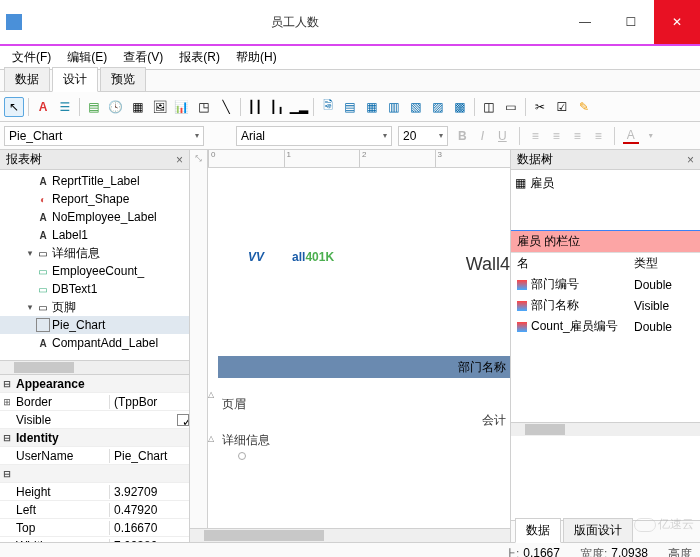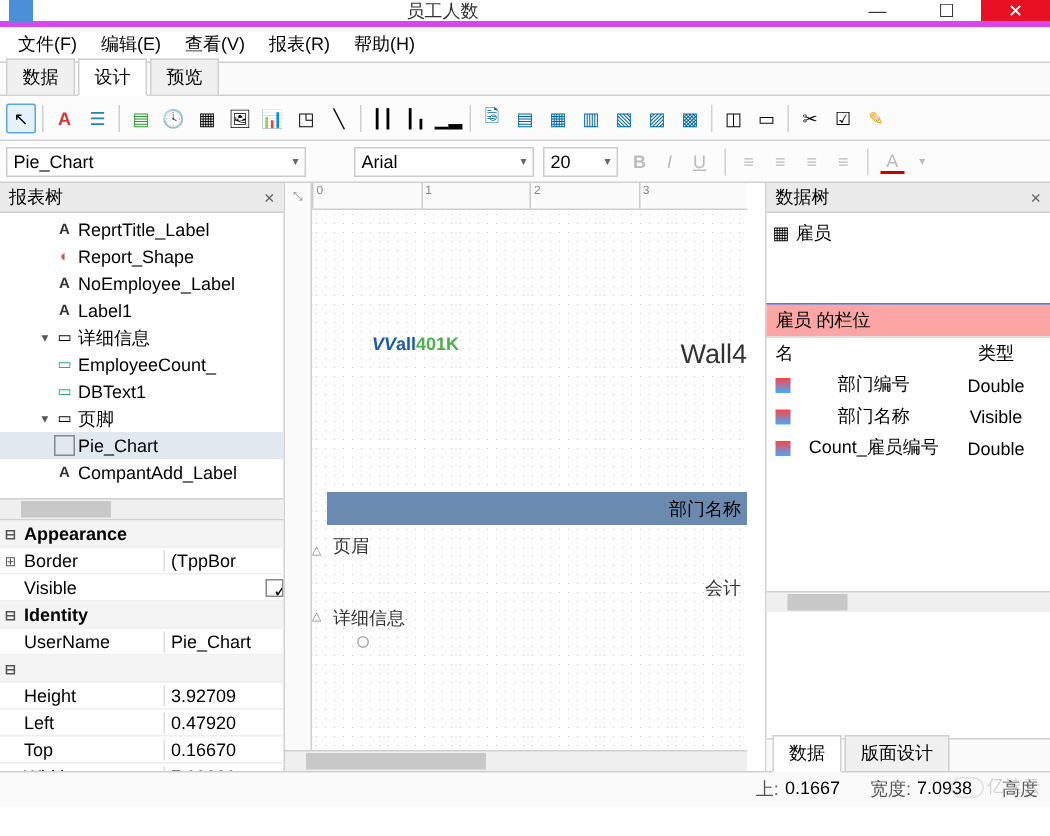--- a/index.html
+++ b/index.html
@@ -1,36 +1,36 @@
 <!DOCTYPE html>
 <html><head>
 <meta charset="utf-8">
 <style>
 * { box-sizing: border-box; margin: 0; padding: 0; font-family: "Microsoft YaHei", Arial, sans-serif; font-size: 12px; }
 body { background: #fff; width: 700px; height: 557px; overflow: hidden; position: relative; }
-.titlebar { height: 18px; background: #fff; border-bottom: 4px solid #d946ef; display: flex; align-items: center; position: relative; }
+.titlebar { height: 46px; background: #fff; border-bottom: 2px solid #d946ef; display: flex; align-items: center; position: relative; }
 .titlebar-icon { width: 16px; height: 16px; margin: 0 6px; background: #4a90d9; }
 .titlebar-title { flex: 1; text-align: center; color: #333; }
 .winbtns { display: flex; height: 100%; }
 .winbtn { width: 46px; display: flex; align-items: center; justify-content: center; color: #333; }
 .winbtn.close { background: #e81123; color: #fff; }
 .menubar { height: 24px; display: flex; align-items: center; padding: 0 4px; border-bottom: 1px solid #d0d0d0; }
 .menuitem { padding: 2px 8px; }
 .tabstrip { height: 22px; display: flex; align-items: flex-end; border-bottom: 1px solid #d0d0d0; background: #fafafa; padding-left: 4px; }
 .tab { padding: 3px 10px; border: 1px solid #d0d0d0; border-bottom: none; background: #f0f0f0; margin-right: 2px; }
 .tab.active { background: #fff; border-bottom: 1px solid #fff; margin-bottom: -1px; }
 .toolbar { height: 30px; border-bottom: 1px solid #d0d0d0; display: flex; align-items: center; gap: 2px; padding: 0 4px; background: #fcfcfc; }
 .tbtn { width: 20px; height: 20px; display: flex; align-items: center; justify-content: center; border-radius: 2px; }
 .tbtn.sel { border: 1px solid #5aa7e0; background: #e6f2fb; }
 .tsep { width: 1px; height: 18px; background: #d0d0d0; margin: 0 2px; }
 .formatbar { height: 28px; border-bottom: 1px solid #d0d0d0; display: flex; align-items: center; gap: 6px; padding: 0 4px; background: #fcfcfc; }
 .combo { height: 20px; border: 1px solid #ccc; background: #fff; padding: 0 4px; display: flex; align-items: center; }
 .combo .arrow { margin-left: auto; color: #666; font-size: 8px; }
 .objectcombo { width: 200px; }
-.fontcombo { width: 120px; }
+.fontcombo { width: 156px; }
 .sizecombo { width: 50px; }
 .fmt-dis { color: #bbb; padding: 0 4px; }
 .main { display: flex; height: 392px; }
 .leftpane { width: 190px; border-right: 1px solid #d0d0d0; display: flex; flex-direction: column; }
 .panehdr { background: #eaeaea; height: 20px; display: flex; align-items: center; padding: 0 6px; border-bottom: 1px solid #d0d0d0; }
 .panehdr .x { margin-left: auto; color: #666; }
 .tree { flex: 0 0 190px; overflow: hidden; padding: 2px 0; }
 .treerow { display: flex; align-items: center; height: 18px; padding-left: 4px; white-space: nowrap; }
 .treerow .tw { width: 12px; text-align: center; color: #555; font-size: 9px; }
 .treerow .ic { width: 14px; height: 14px; margin-right: 2px; display: flex; align-items: center; justify-content: center; font-size: 10px; }
@@ -48,34 +48,34 @@
 .proprow .pname { flex: 1; padding-left: 2px; }
 .proprow .pval { width: 80px; border-left: 1px solid #ddd; padding-left: 4px; overflow: hidden; }
 .canvas { flex: 1; display: flex; flex-direction: column; background: #fff; position: relative; }
 .ruler-h { height: 18px; background: #fafafa; border-bottom: 1px solid #d0d0d0; display: flex; }
 .ruler-v { width: 18px; background: #fafafa; border-right: 1px solid #d0d0d0; }
 .ruler-corner { width: 18px; height: 18px; border-right: 1px solid #d0d0d0; background: #fafafa; display:flex; align-items:center; justify-content:center; font-size:8px; color:#888; }
 .canvasrow { flex: 1; display: flex; overflow: hidden; }
 .design { flex: 1; background-image: radial-gradient(circle, #c8c8c8 0.5px, transparent 0.5px); background-size: 6px 6px; position: relative; padding: 4px 6px; overflow:hidden; }
 .logo { position: absolute; top: 60px; left: 40px; font-size: 36px; font-weight: bold; }
 .logo .v { color: #1a5ca8; }
-.logo .all { color: #1a5ca8; }
+.logo .all { color: #1a5ca8; margin-left: 28px; }
 .logo .k4 { color: #4caf50; }
 .logo-sub { position: absolute; top: 86px; right: 0; font-size: 18px; color: #333; }
 .bluebar { position: absolute; top: 188px; left: 10px; right: 0; height: 22px; background: #6a8ab0; color: #000; display: flex; align-items: center; justify-content: flex-end; padding-right: 4px; font-size: 13px; }
 .bandlabel { position: absolute; left: 14px; color: #333; font-size: 12px; }
 .bandarrow { position: absolute; left: 0px; color: #888; font-size: 8px; }
 .circle { position:absolute; width:8px; height:8px; border:1px solid #aaa; border-radius:50%; background:#fff; }
-.rightpane { width: 190px; border-left: 1px solid #d0d0d0; display: flex; flex-direction: column; margin-left: 12px; }
+.rightpane { width: 190px; border-left: 1px solid #d0d0d0; display: flex; flex-direction: column; }
 .dtree { padding: 4px; flex:0 0 60px; }
 .dtree-row { display:flex; align-items:center; gap:4px; height:18px; }
 .sectionhdr { background: #fca5a5; padding: 2px 6px; border-top:1px solid #3b82f6; border-bottom:1px solid #ddd; }
 .cols { display:flex; padding:2px 6px; font-weight: normal; }
-.cols .c1 { flex:1; } .cols .c2 { width:60px;text-align:center; }
-.fieldrow { display:flex; padding:2px 6px; align-items:center;text-align:center; }
+.cols .c1 { flex:1; } .cols .c2 { width:60px; }
+.fieldrow { display:flex; padding:2px 6px; align-items:center; }
 .fieldrow .bar { width:10px; height:10px; background: linear-gradient(#f44,#4af); margin-right:4px; }
 .fieldrow .c1 { flex:1; } .fieldrow .c2 { width:60px; }
 .bottomtabs { margin-top:auto; height:22px; display:flex; align-items:flex-end; border-top:1px solid #d0d0d0; padding-left:4px; background:#fafafa; }
 .statusbar { height: 24px; border-top: 1px solid #d0d0d0; display: flex; align-items: center; padding: 0 8px; background: #fafafa; gap: 20px; }
 .statusbar .grp { display:flex; gap:4px; }
 .statusbar .grp .lbl { color:#555; }
 .watermark { position:absolute; right:6px; bottom:24px; opacity:0.4; font-size:16px; color:#999; pointer-events:none; display:flex; align-items:center; gap:2px; }
 .watermark .cloud { width:22px; height:14px; border:1px solid #bbb; border-radius:8px; }
 .ruler-tick { position:relative; flex:1; border-left:1px solid #ccc; font-size:8px; color:#888; padding-left:2px; }
 </style>
@@ -284,21 +284,21 @@
       <div class="ruler-v"></div>
       <div class="design">
         <div class="logo">
           <span class="v" style="font-style:italic">V</span><span class="v" style="font-style:italic">V</span><span class="all">all</span><span class="k4">401K</span>
         </div>
         <div class="logo-sub">Wall4</div>
         <div class="bluebar">
             <span>部门名称</span>
           </div>
         <div class="bandarrow" style="top:222px">△</div>
-        <div class="bandlabel" style="top:216px">页眉</div>
+        <div class="bandlabel" style="top:228px">页眉</div>
         <div class="bandlabel" style="top:244px;right:4px;left:auto">会计</div>
         <div class="bandarrow" style="top:266px">△</div>
         <div class="bandlabel" style="top:264px">详细信息</div>
         <div class="circle" style="top:284px;left:30px"></div>
       </div>
     </div>
     <div class="scroll-h">
         <div class="thumb" style="left:14px;width:120px"></div>
       </div>
   </div>

